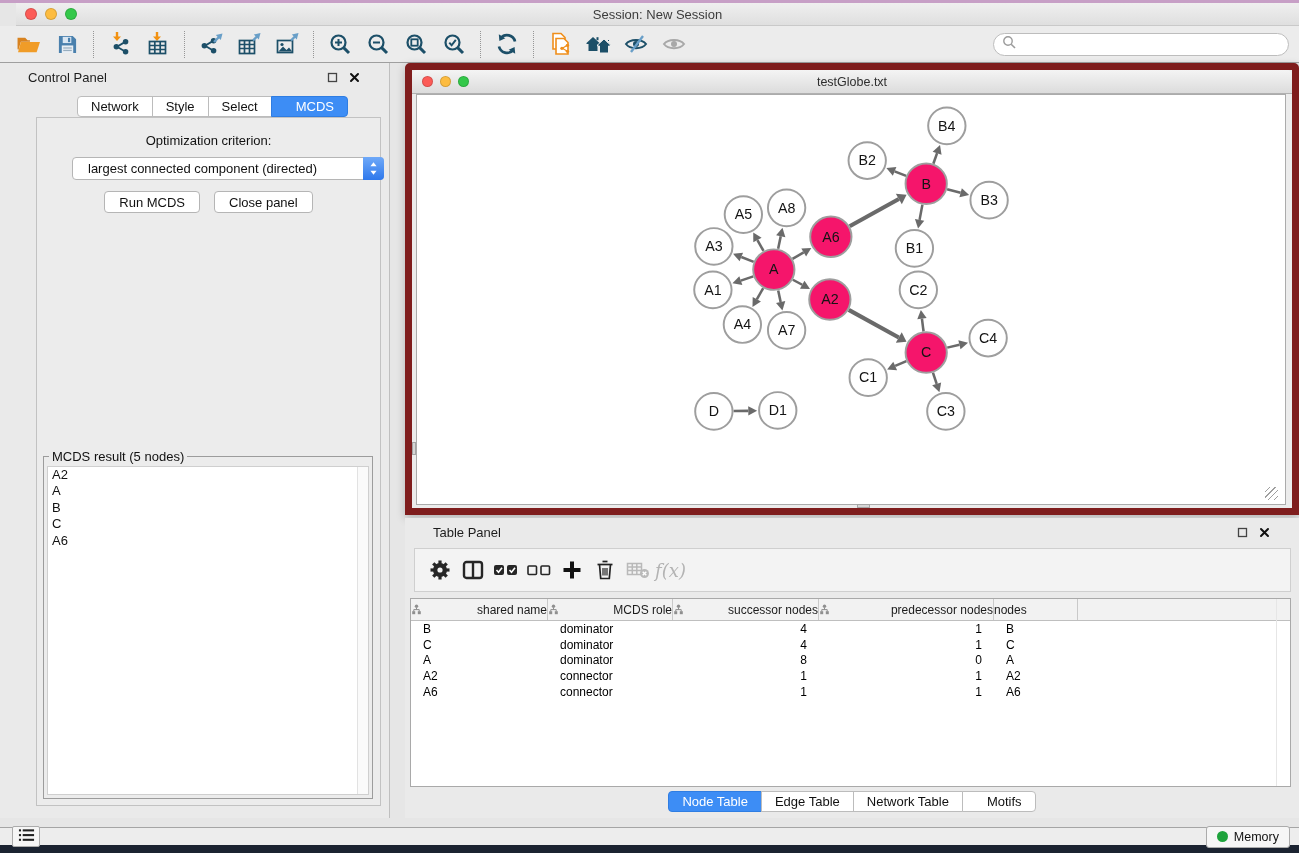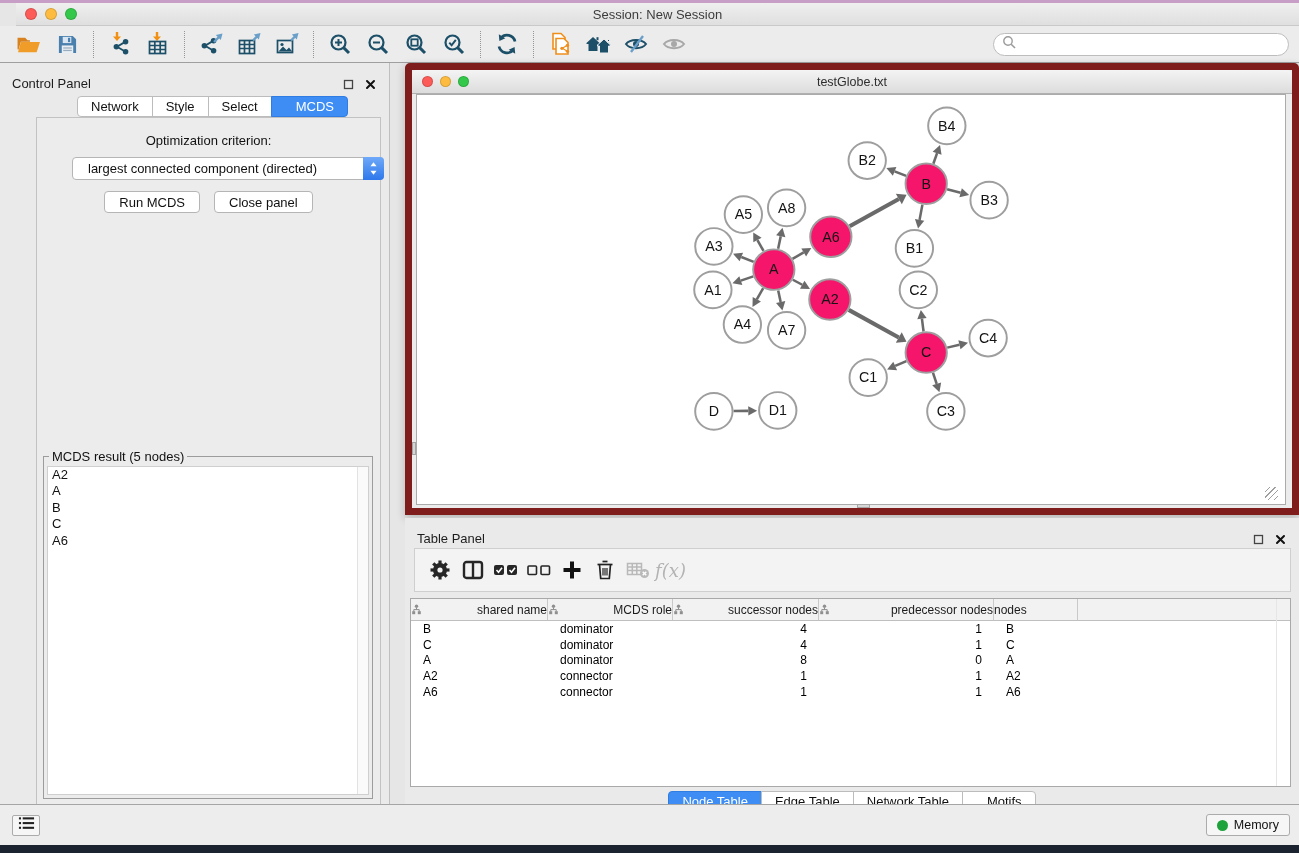--- a/index.html
+++ b/index.html
@@ -47,21 +47,21 @@
   .search-box input {
     border:none; outline:none; flex:1; font-size:12px; background:transparent;
     font-family:"Liberation Sans", sans-serif;
   }
 
   
   .control-panel {
     position:absolute; left:0; top:63px; width:390px; bottom:35px;
     background:#eaeaea; border-right:1px solid #bfbfbf;
   }
-  .panel-header { height:28px; display:flex; align-items:flex-end; padding:0 12px; font-size:13px; color:#1d1d1d; }
+  .panel-header { height:28px; display:flex; align-items:center; padding:0 28px; font-size:13px; color:#1d1d1d; }
   .panel-header-icons { margin-left:auto; display:flex; gap:9px; align-items:center; }
   .ph-btn { width:13px; height:13px; display:flex; align-items:center; justify-content:center; cursor:default; }
 
   .seg-row { position:absolute; left:77px; top:33px; display:flex; }
   .seg-btn {
     background:#fff; border:1px solid #bcbcbc; margin-left:-1px;
     height:21px; padding:0 13px; font-size:13px; color:#111;
     display:flex; align-items:center; cursor:default; white-space:nowrap;
   }
   .seg-btn:first-child { border-radius:4px 0 0 4px; margin-left:0; }
@@ -152,21 +152,21 @@
     border-right:1px solid #c9c9c9; color:#1c1c1c; font-size:12px; height:100%;
   }
   .th.filler { flex:1; border-right:none; }
   .tr { display:flex; height:15.8px; align-items:center; }
   .td { padding:0 12px; font-size:12px; color:#000; white-space:nowrap; }
   .tp-vline { position:absolute; top:0; bottom:0; right:13px; border-left:1px solid #e6e6e6; }
   .tp-tabs { position:absolute; left:0; right:0; bottom:6px; display:flex; justify-content:center; }
 
   
   .statusbar {
-    position:absolute; left:0; right:0; bottom:8px; height:41px;
+    position:absolute; left:0; right:0; bottom:8px; height:18px;
     background:#ededed; border-top:1px solid #a5a5a5;
     display:flex; align-items:center;
   }
   .list-btn {
     margin-left:12px; width:28px; height:21px; background:#f6f6f6;
     border:1px solid #ababab; border-radius:2px;
     display:flex; align-items:center; justify-content:center; cursor:default;
   }
   .memory-btn {
     margin-left:auto; margin-right:9px; height:22px; padding:0 10px;

